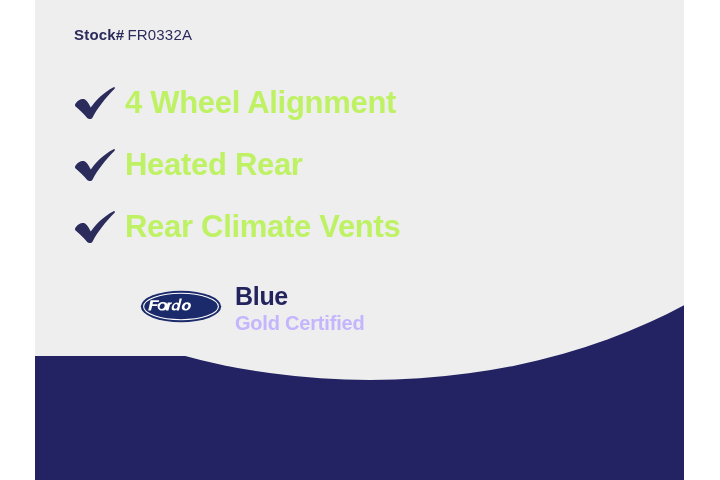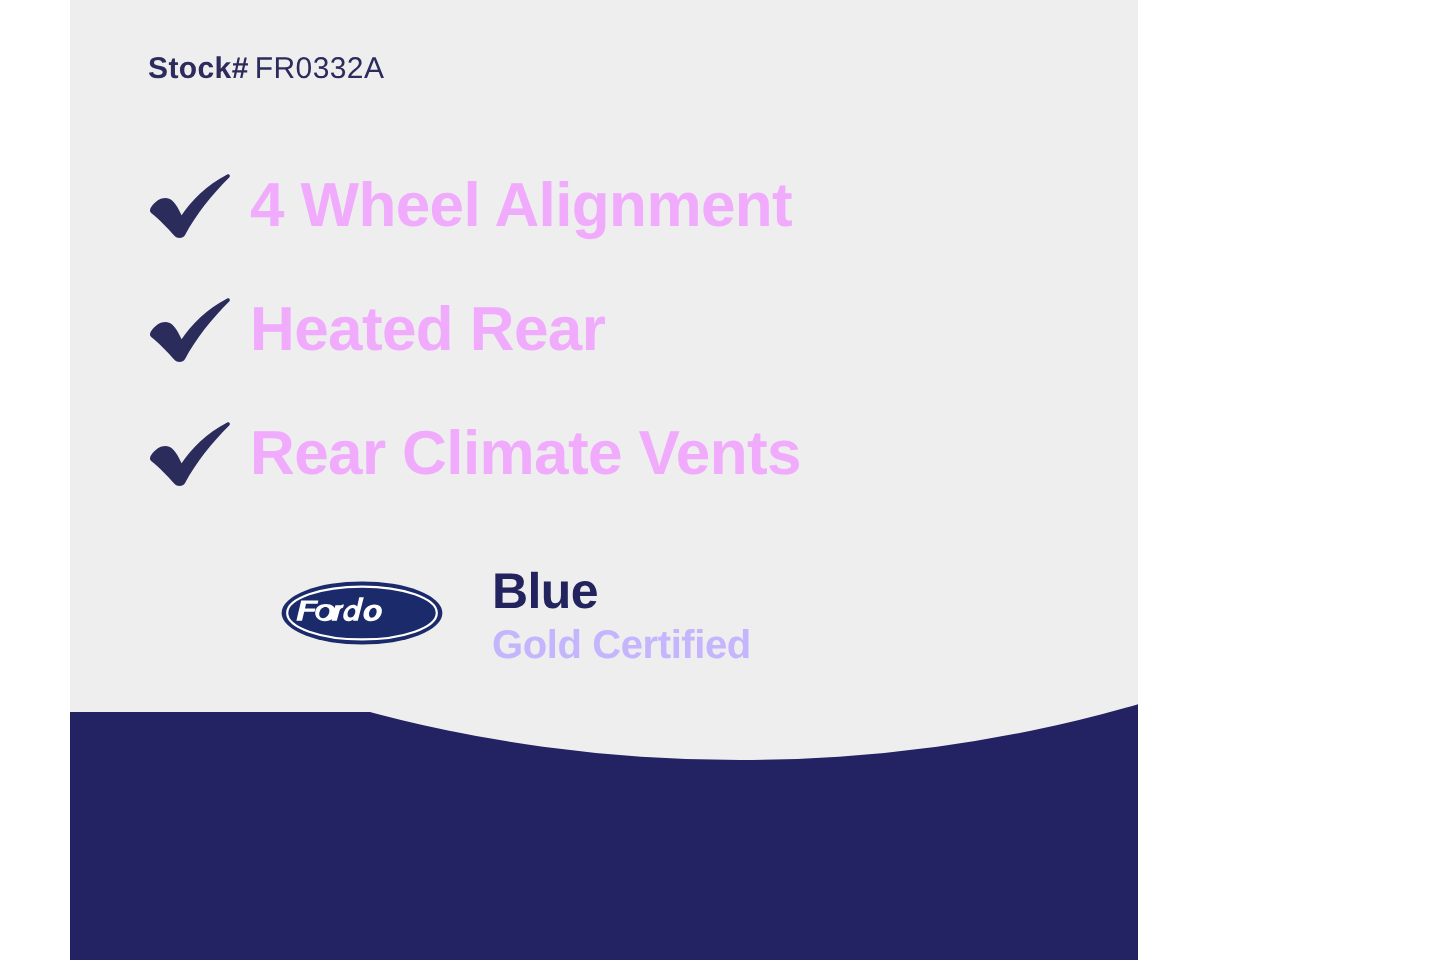--- a/index.html
+++ b/index.html
@@ -12,21 +12,21 @@
     height: 480px;
     overflow: hidden;
     font-family: "Liberation Sans", sans-serif;
   }
 
   
   #vehicle-feature-card {
     position: absolute;
     left: 35px;
     top: 0px;
-    width: 534px;
+    width: 649px;
     height: 480px;
     overflow: hidden;
     background: #232263;           
   }
 
   
   #white-panel {
     position: absolute;
     left: -170px;
     top: -310px;
@@ -89,21 +89,21 @@
     display: flex;
     align-items: center;
     justify-content: flex-start;
   }
   .feature-check svg {
     display: block;
   }
   .feature-label {
     font-size: 31px;
     font-weight: 700;
-    color: #f0abfc;
+    color: #bef264;
     letter-spacing: -0.3px;
     white-space: nowrap;
   }
 
   
   #ford-blue-advantage-logo {
     position: absolute;
     left: 105px;
     top: 284px;
     display: flex;
@@ -112,21 +112,20 @@
   #ford-oval {
     margin-top: 6px;
     margin-right: 13px;
   }
   #ford-oval svg { display: block; }
 
   #logo-wordmark {
     display: flex;
     flex-direction: column;
     line-height: 1.02;
-    margin-left: 11px;
   }
   .wordmark-blue {
     font-size: 25px;
     font-weight: 600;
     color: #23235e;
     letter-spacing: -0.3px;
   }
   .wordmark-gold {
     font-size: 20px;
     font-weight: 600;

